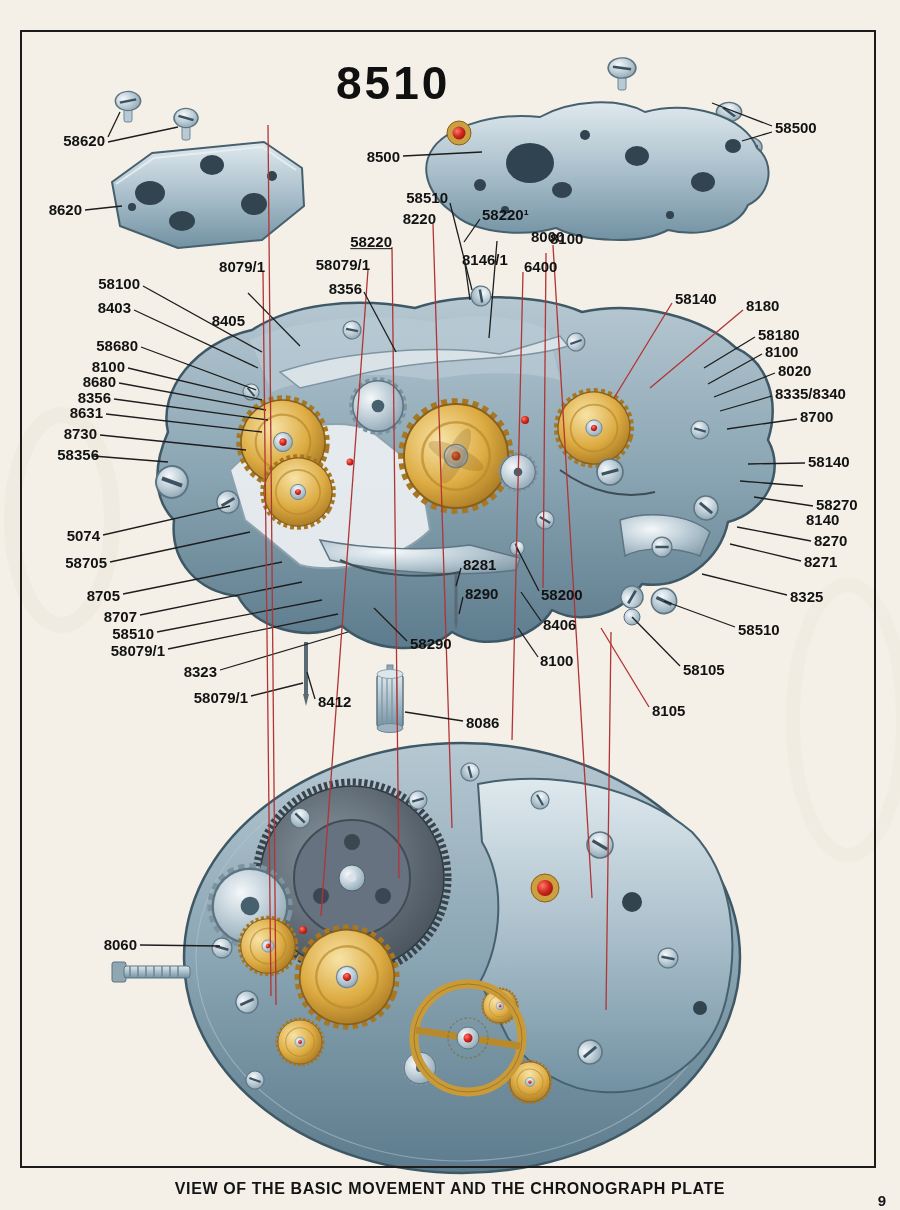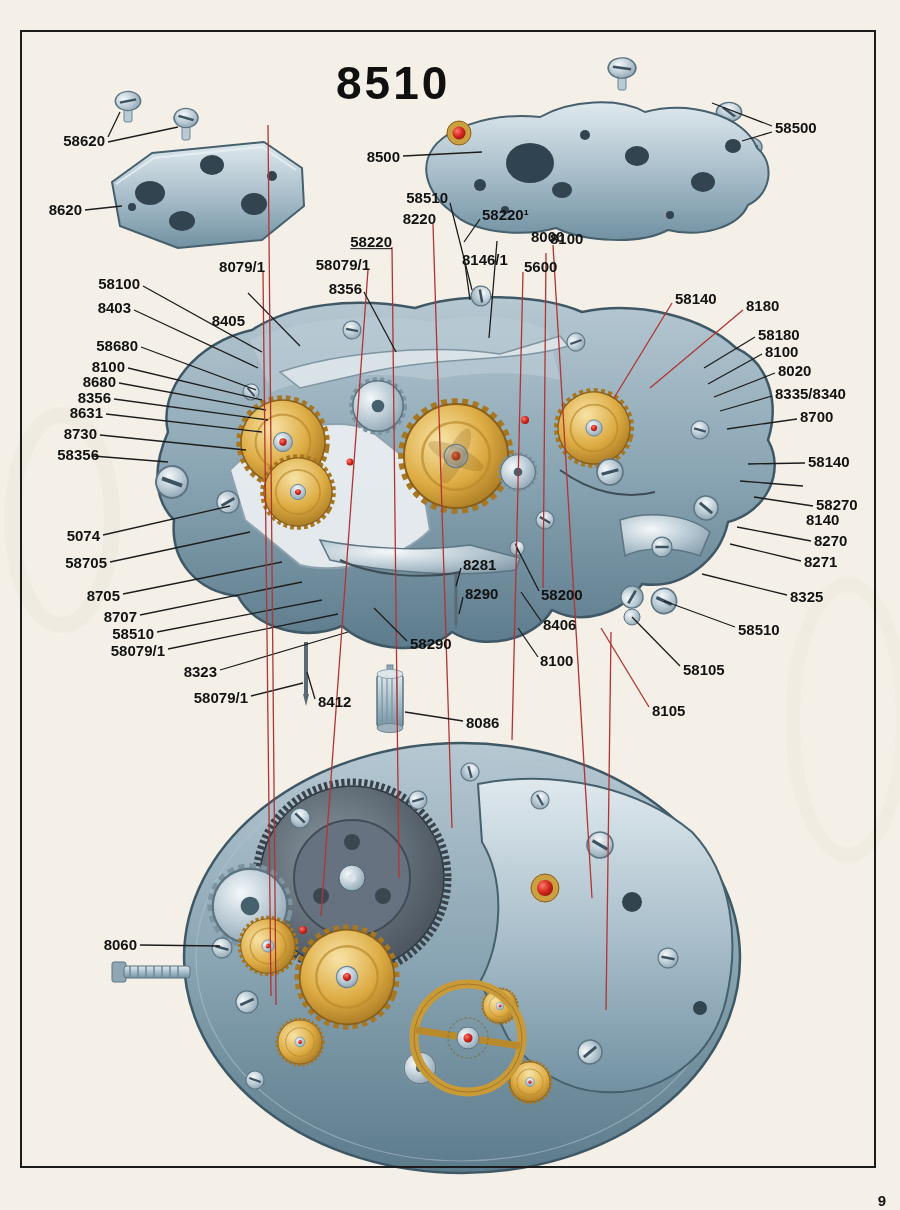--- a/index.html
+++ b/index.html
@@ -333,21 +333,21 @@
       <div class="part-label end" style="left: 248px; top: 698px;">58079/1</div>
       <div class="part-label" style="left: 318px; top: 702px;">8412</div>
       <div class="part-label end" style="left: 137px; top: 945px;">8060</div>
       <div class="part-label end" style="left: 400px; top: 157px;">8500</div>
       <div class="part-label end" style="left: 448px; top: 198px;">58510</div>
       <div class="part-label end" style="left: 430px; top: 219px; margin-left: 6px;">8220</div>
       <div class="part-label" style="left: 482px; top: 215px;">58220¹</div>
       <div class="part-label" style="left: 499px; top: 237px; margin-left: 32px;">8000</div>
       <div class="part-label" style="left: 550px; top: 239px;">8100</div>
       <div class="part-label" style="left: 462px; top: 260px;">8146/1</div>
-      <div class="part-label" style="left: 524px; top: 267px;">5600</div>
+      <div class="part-label" style="left: 524px; top: 267px;">6400</div>
       <div class="part-label end" style="left: 392px; top: 242px; text-decoration: underline;">58220</div>
       <div class="part-label end" style="left: 265px; top: 267px;">8079/1</div>
       <div class="part-label end" style="left: 370px; top: 265px;">58079/1</div>
       <div class="part-label end" style="left: 245px; top: 291px; margin-top: 30px;">8405</div>
       <div class="part-label end" style="left: 362px; top: 289px;">8356</div>
       <div class="part-label" style="left: 775px; top: 128px;">58500</div>
       <div class="part-label" style="left: 675px; top: 299px;">58140</div>
       <div class="part-label" style="left: 746px; top: 306px;">8180</div>
       <div class="part-label" style="left: 758px; top: 335px;">58180</div>
       <div class="part-label" style="left: 765px; top: 352px;">8100</div>
@@ -364,14 +364,15 @@
       <div class="part-label" style="left: 683px; top: 670px;">58105</div>
       <div class="part-label" style="left: 652px; top: 711px;">8105</div>
       <div class="part-label" style="left: 463px; top: 565px;">8281</div>
       <div class="part-label" style="left: 465px; top: 594px;">8290</div>
       <div class="part-label" style="left: 541px; top: 595px;">58200</div>
       <div class="part-label" style="left: 543px; top: 625px;">8406</div>
       <div class="part-label" style="left: 410px; top: 644px; text-align: right;">58290</div>
       <div class="part-label" style="left: 540px; top: 661px;">8100</div>
       <div class="part-label" style="left: 466px; top: 723px;">8086</div>
     </div>
+  <div class="caption">VIEW OF THE BASIC MOVEMENT AND THE CHRONOGRAPH PLATE</div>
   <div class="page-number">9</div>
 </div>
 
 </body></html>

